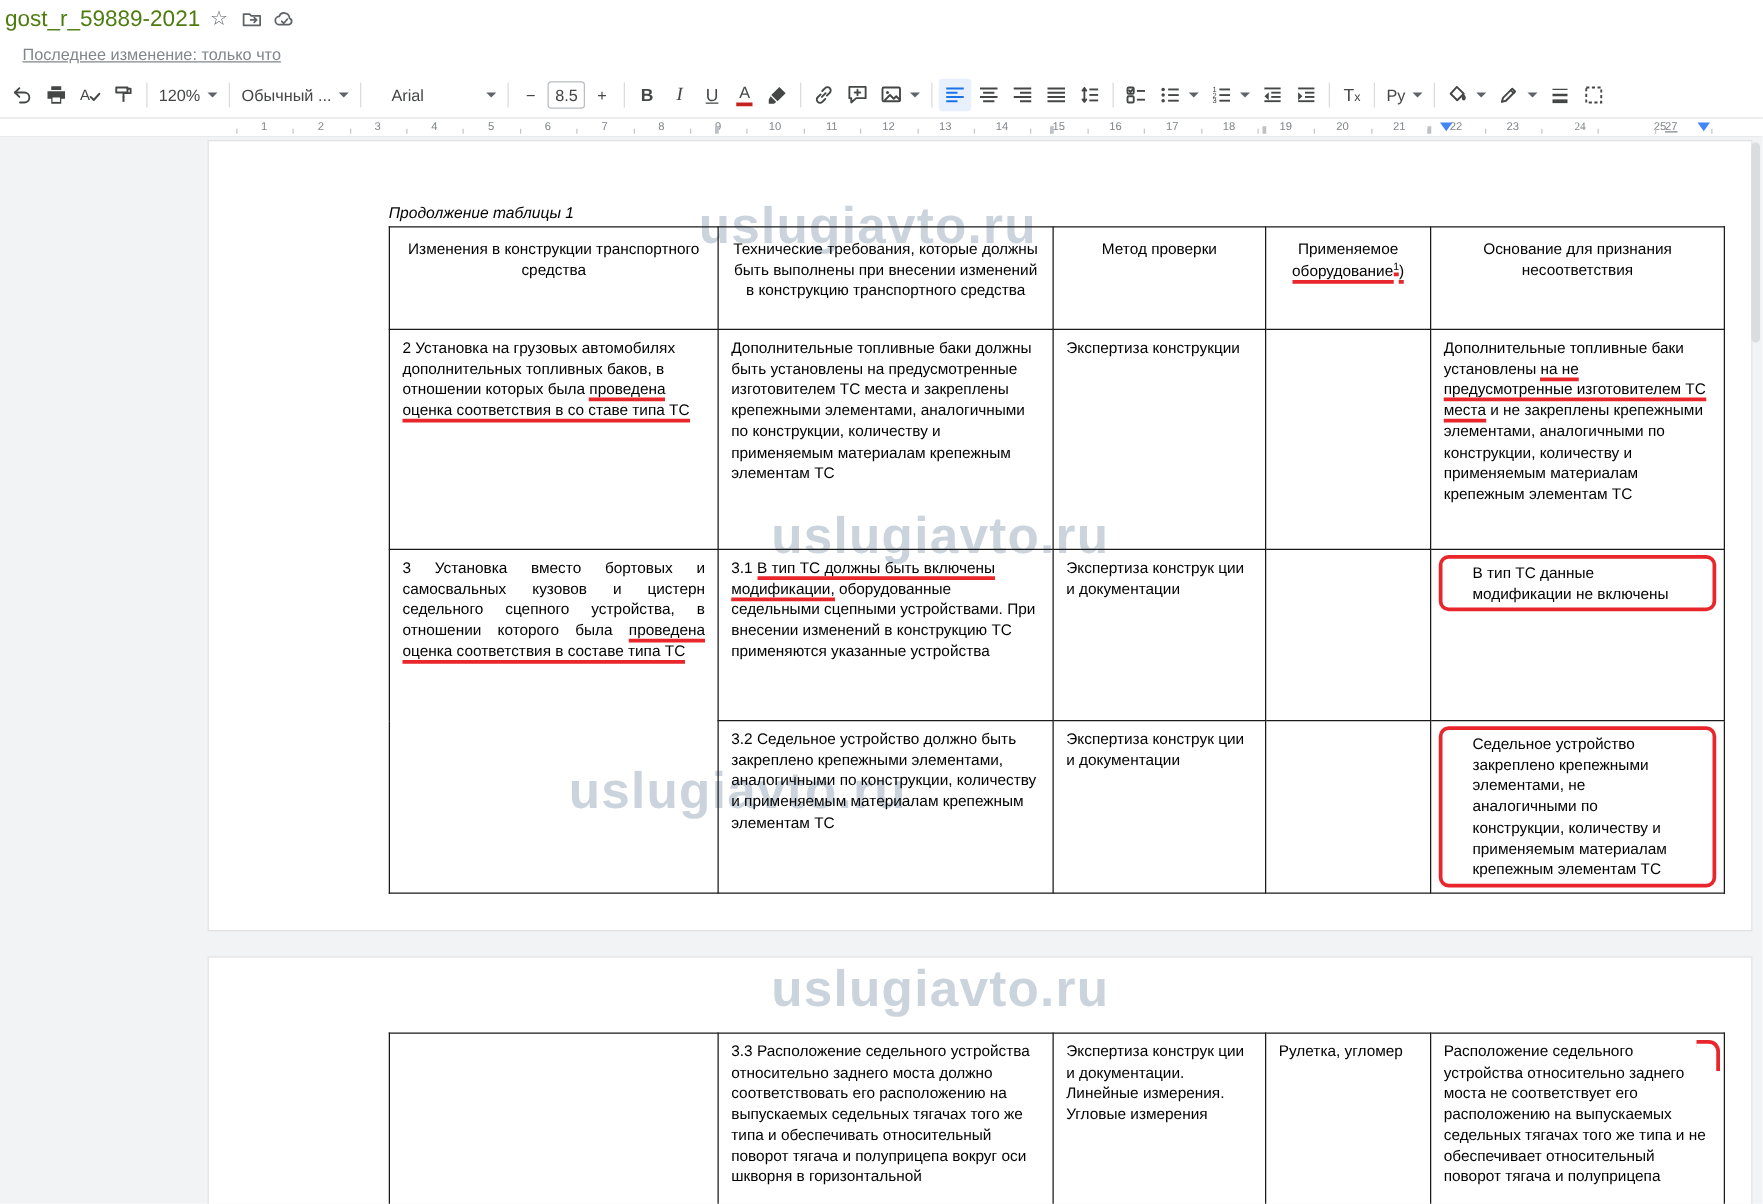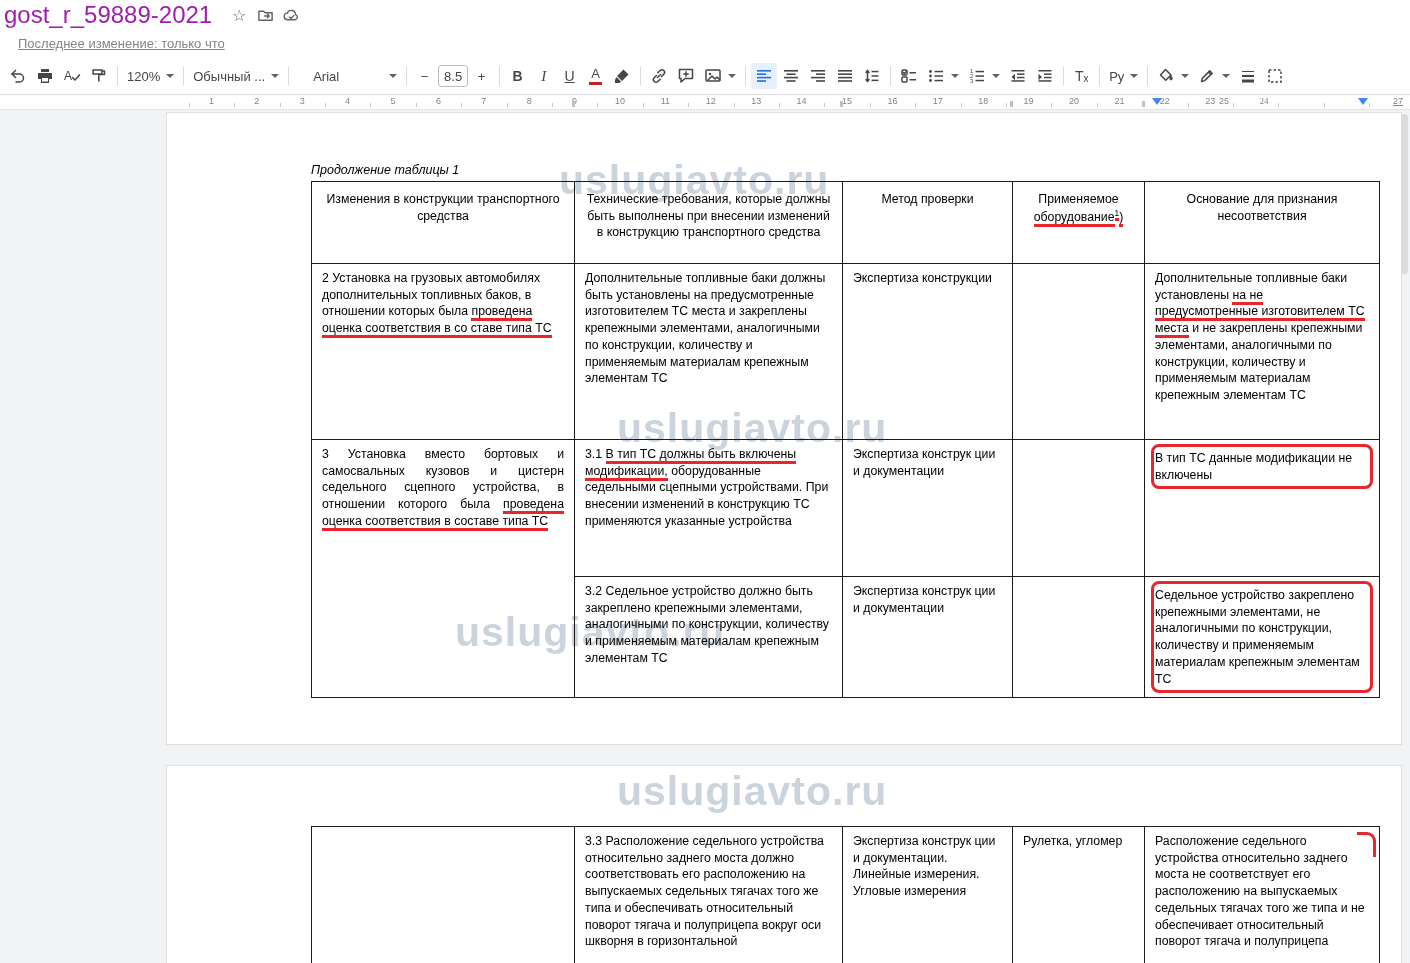--- a/index.html
+++ b/index.html
@@ -2,21 +2,21 @@
 <html><head>
 <meta charset="utf-8">
 <style>
   * { margin:0; padding:0; box-sizing:border-box; }
   html,body { width:1410px; height:963px; overflow:hidden; background:#fff;
               font-family:"Liberation Sans", sans-serif; }
 
   
   .titlebar { position:absolute; top:0; left:0; right:0; height:30px;
               display:flex; align-items:center; padding-left:4px; }
-  .doc-title { font-size:24px; color:#a21caf; margin-right:14px; }
+  .doc-title { font-size:18px; color:#4d7c0f; margin-right:2px; }
   .tb-ic { color:#5f6368; display:inline-flex; align-items:center; justify-content:center;
            width:26px; height:26px; border-radius:50%; cursor:pointer; }
   .tb-ic svg { width:17px; height:17px; }
   .star { font-size:16px; }
 
   
   .menubar { position:absolute; top:30px; left:0; right:0; height:26px;
              display:flex; align-items:center; padding-left:2px; }
   .menu-item { font-size:14px; color:#202124; padding:3px 8px; border-radius:4px; cursor:pointer; }
   .last-edit { font-size:13px; color:#80868b; text-decoration:underline; margin-left:16px; cursor:pointer; }
@@ -79,21 +79,21 @@
   .doc-table th { text-align:center; padding-top:9px; }
   .t1 thead tr { height:82px; }
   .t1 tbody tr:nth-child(1) { height:176px; }
   .t1 tbody tr:nth-child(2) { height:137px; }
   .t1 tbody tr:nth-child(3) { height:114px; }
   .t2 tbody tr { height:240px; }
 
   .ru  { border-bottom:3px solid #e8262b; }
   .sup { vertical-align:super; font-size:0.68em; }
   .redbox { display:block; border:3px solid #e8262b; border-radius:8px;
-            padding:3px 1px; margin:-2px -4px 0 -4px; }
+            padding:3px 24px; margin:-2px -4px 0 -4px; }
   td.redcorner { position:relative; }
   td.redcorner::after { content:""; position:absolute; top:5px; right:3px; width:16px; height:22px;
             border-top:3.5px solid #e8262b; border-right:3.5px solid #e8262b;
             border-top-right-radius:9px; }
 
   .vscroll { position:absolute; right:2px; top:4px; width:7px; height:160px;
              background:#dadce0; border-radius:4px; }
 </style>
 </head>
 <body>
@@ -409,25 +409,25 @@
       <span class="rnum" style="left: 1074px;">20</span>
       <span class="rtick" style="left: 1051.3px;"></span>
       <span class="rnum" style="left: 1119.4px;">21</span>
       <span class="rtick" style="left: 1096.7px;"></span>
       <span class="rnum" style="left: 1164.8px;">22</span>
       <span class="rtick" style="left: 1142.1px;"></span>
       <span class="rnum" style="left: 1210.2px;">23</span>
       <span class="rtick" style="left: 1187.5px;"></span>
       <span class="rnum" style="left: 1264px; font-family: Liberation Serif, serif;">24</span>
       <span class="rtick" style="left: 1232.9px;"></span>
-      <span class="rnum" style="left: 1224px;">25</span>
+      <span class="rnum" style="left: 1328px;">25</span>
       <span class="rtick" style="left: 1278.3px;"></span>
       <span class="rnum" style="left: 1346.4px; margin-top: 16px;">26</span>
       <span class="rtick" style="left: 1323.7px;"></span>
-      <span class="rnum" style="left: 1398px; text-decoration: underline;">27</span>
+      <span class="rnum" style="left: 1337px; text-decoration: underline;">27</span>
       <span class="rtick" style="left: 1369.1px;"></span>
     </div>
   <span class="cmark" style="left:572px"></span>
   <span class="cmark" style="left:840px"></span>
   <span class="cmark" style="left:1010px"></span>
   <span class="cmark" style="left:1142px"></span>
   <span class="marker" style="left:1152px"></span>
   <span class="marker" style="left:1358px"></span>
 </div>
 

